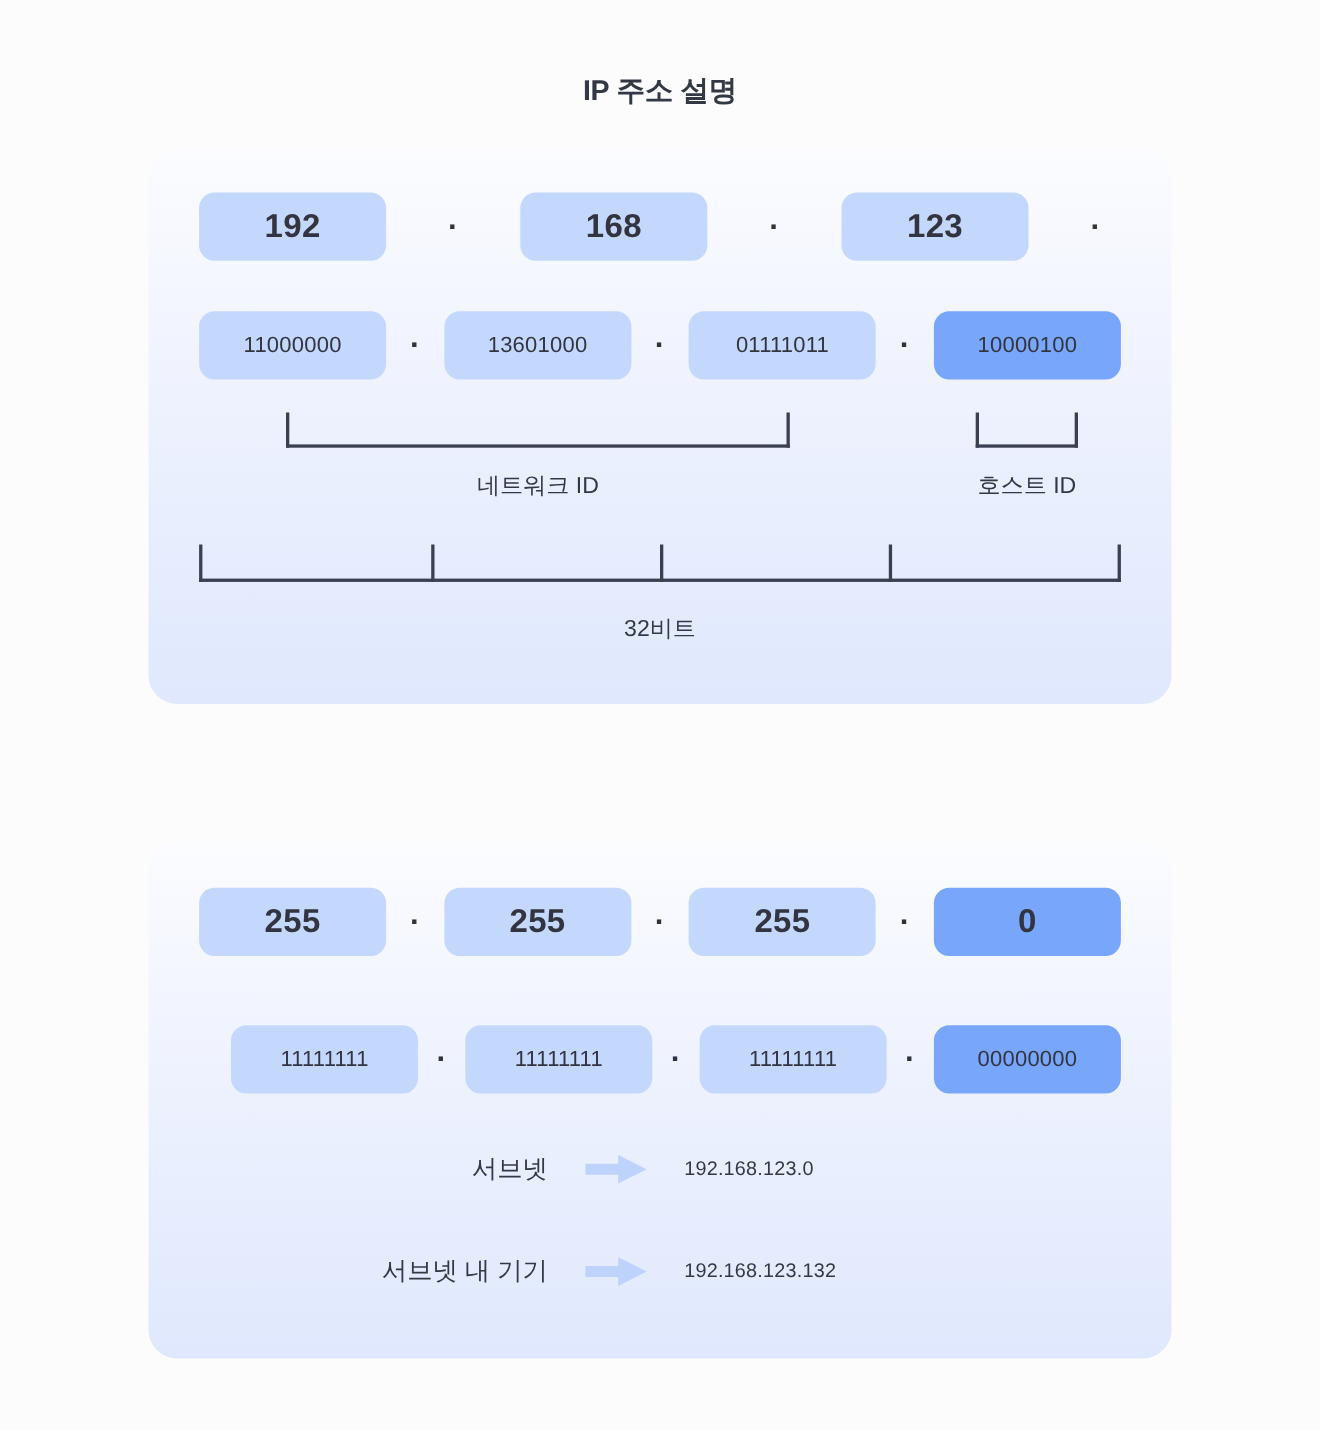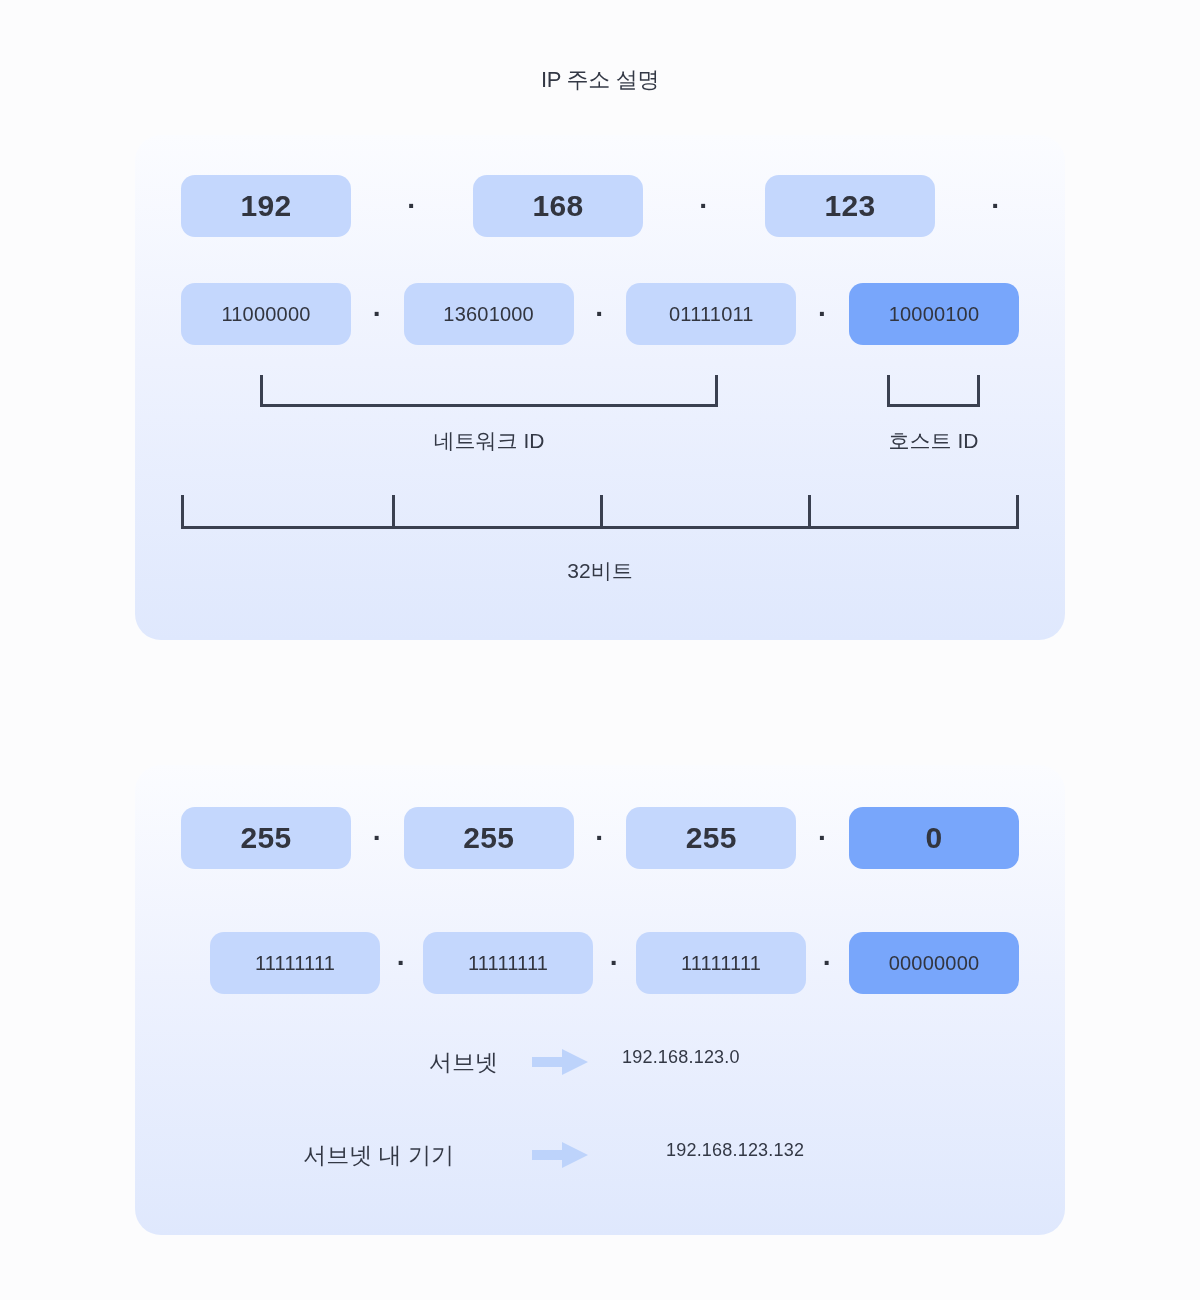--- a/index.html
+++ b/index.html
@@ -19,22 +19,22 @@
     width: 1200px;
     height: 1300px;
   }
 
   
   .section-title {
     position: absolute;
     left: 0;
     width: 1200px;
     text-align: center;
-    font-size: 22px;
-    font-weight: 400;
+    font-size: 26px;
+    font-weight: 700;
     letter-spacing: -0.3px;
     color: #333845;
   }
   #title-ip    { top: 65px; }
   #title-mask  { top: 695px; }
 
   
   .card {
     position: absolute;
     left: 135px;
@@ -153,25 +153,25 @@
     font-weight: 500;
     color: #333845;
   }
 
   
   .result-row {
     position: absolute;
     left: 0;
     width: 930px;
     display: flex;
-    align-items: flex-start;
+    align-items: center;
     justify-content: center;
   }
   #result-row-0 { top: 282px; }
-  #result-row-1 { top: 375px; gap: 44px; }
+  #result-row-1 { top: 375px; }
 
   .result-label {
     width: 250px;
     text-align: right;
     font-size: 23px;
     font-weight: 500;
     color: #333845;
     padding-right: 34px;
   }
 

